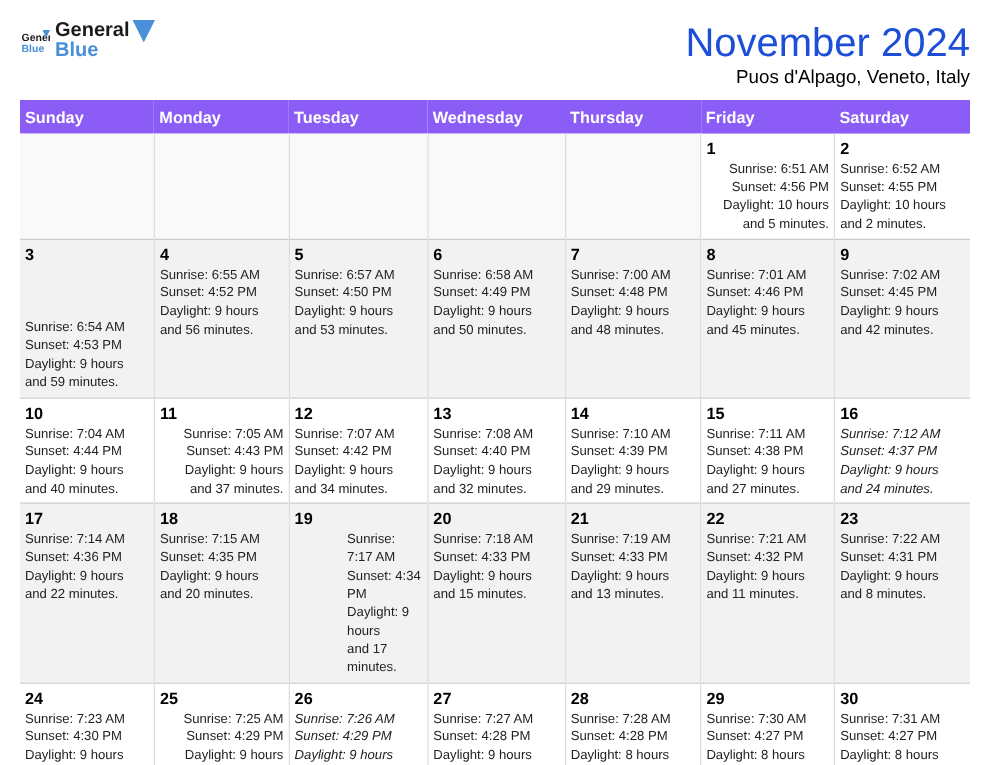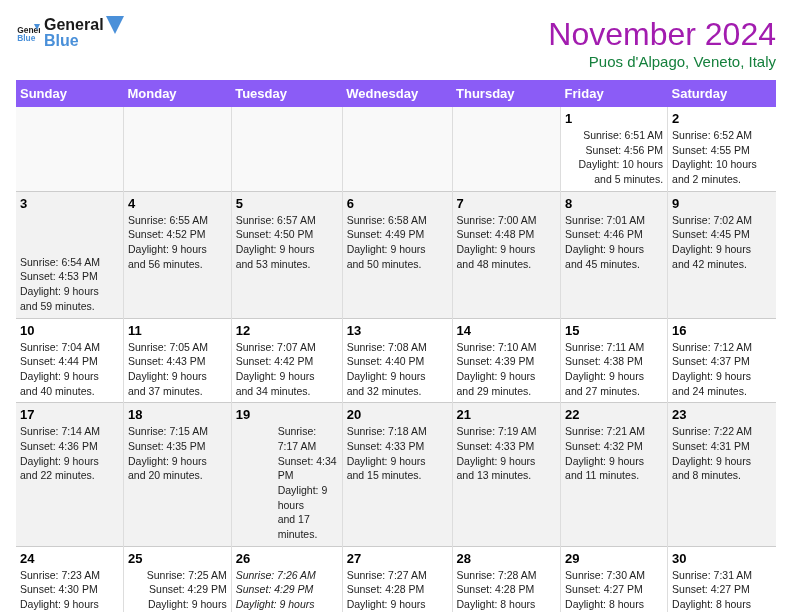--- a/index.html
+++ b/index.html
@@ -22,25 +22,25 @@
       gap: 4px;
     }
     .logo-icon {
       width: 24px;
       height: 24px;
     }
     .title-area { text-align: right; }
     .month-title {
       font-size: 32px;
       font-weight: normal;
-      color: #a21caf;
+      color: #1d4ed8;
     }
     .location {
       font-size: 15px;
-      color: #15803d;
+      color: #000000;
     }
     table {
       width: 100%;
       border-collapse: collapse;
       font-size: 11px;
     }
     thead tr {
       background-color: #8b5cf6;
       color: #fff;
     }
@@ -194,21 +194,21 @@
       <tr>
         <td>
           <span class="day-num">10</span>
           <div class="day-info" style="white-space: pre-line;">Sunrise: 7:04 AM
 Sunset: 4:44 PM
 Daylight: 9 hours
 and 40 minutes.</div>
         </td>
         <td>
           <span class="day-num">11</span>
-          <div class="day-info" style="white-space: pre-line;">Sunrise: 7:05 AM
+          <div class="day-info" style="white-space: pre-line; text-align: right;">Sunrise: 7:05 AM
 Sunset: 4:43 PM
 Daylight: 9 hours
 and 37 minutes.</div>
         </td>
         <td>
           <span class="day-num">12</span>
           <div class="day-info" style="white-space: pre-line;">Sunrise: 7:07 AM
 Sunset: 4:42 PM
 Daylight: 9 hours
 and 34 minutes.</div>
@@ -229,21 +229,21 @@
         </td>
         <td>
           <span class="day-num">15</span>
           <div class="day-info" style="white-space: pre-line;">Sunrise: 7:11 AM
 Sunset: 4:38 PM
 Daylight: 9 hours
 and 27 minutes.</div>
         </td>
         <td>
           <span class="day-num">16</span>
-          <div class="day-info" style="white-space: pre-line;">Sunrise: 7:12 AM
+          <div class="day-info" style="white-space: pre-line; font-style: italic;">Sunrise: 7:12 AM
 Sunset: 4:37 PM
 Daylight: 9 hours
 and 24 minutes.</div>
         </td>
       </tr>
       <tr>
         <td>
           <span class="day-num">17</span>
           <div class="day-info" style="white-space: pre-line;">Sunrise: 7:14 AM
 Sunset: 4:36 PM

